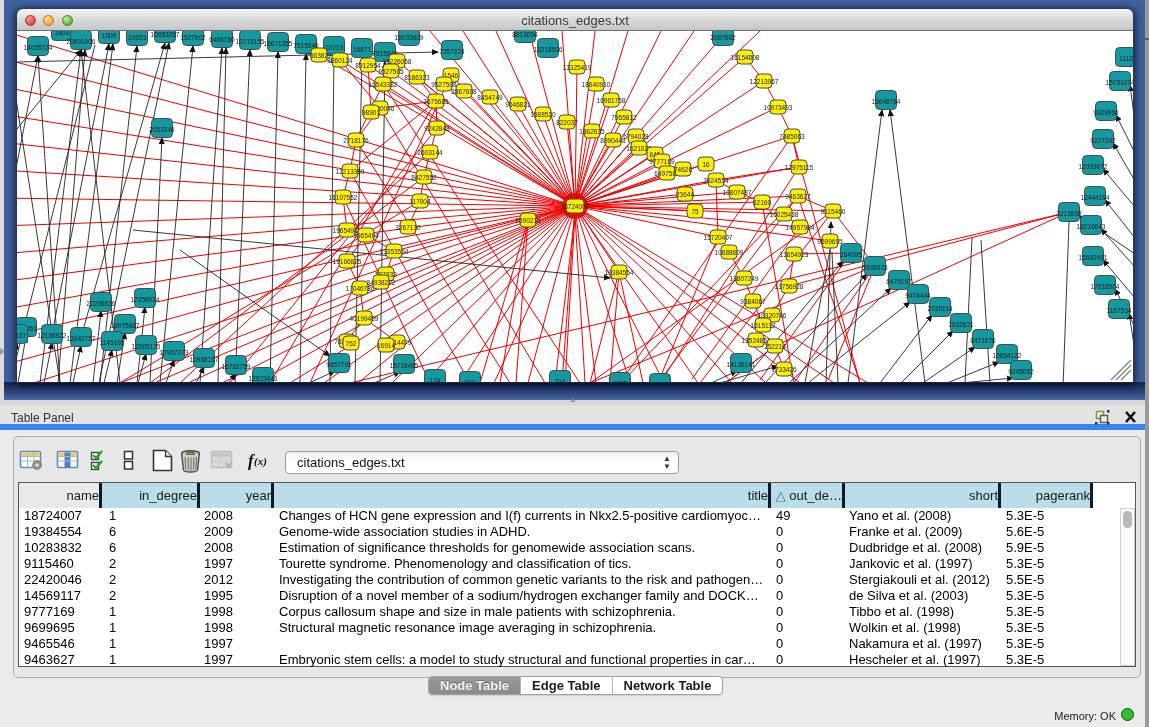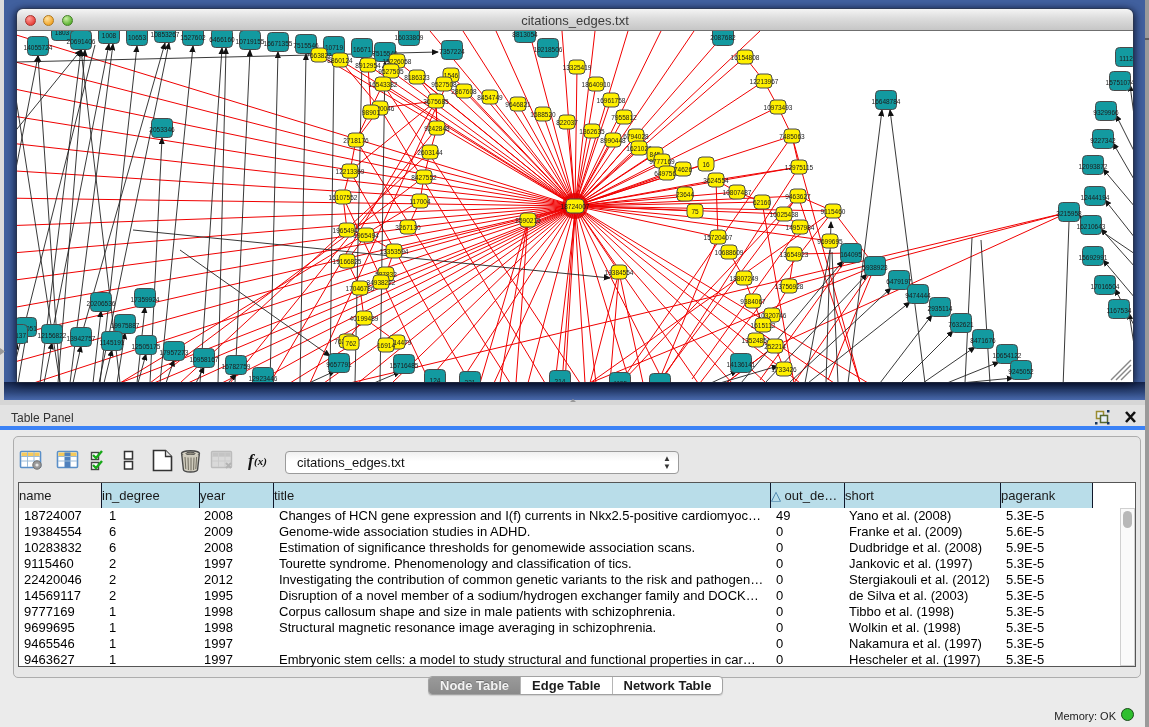--- a/index.html
+++ b/index.html
@@ -17,32 +17,32 @@
  border-bottom:1px solid #6f6f6f}
 #titlebar .tl{position:absolute;top:5.5px;width:11px;height:11px;border-radius:50%}
 #titlebar .t1{left:8px;background:radial-gradient(circle at 35% 30%,#ff9d99,#e8433c 72%);border:0.5px solid #a8342e}
 #titlebar .t2{left:26px;background:radial-gradient(circle at 35% 30%,#ffe2a0,#f2a72b 72%);border:0.5px solid #b2791c}
 #titlebar .t3{left:45px;background:radial-gradient(circle at 35% 30%,#c8efa0,#5db334 72%);border:0.5px solid #447f27}
 #titlebar .tt{position:absolute;left:0;width:100%;top:4px;text-align:center;font-size:13px;color:#3c3c3c}
 #divider{position:absolute;left:0;top:400px;width:1149px;height:5px;background:#d6d6d6}
 #divider .arr{position:absolute;left:570px;top:-1px;width:0;height:0;
  border-left:3.5px solid transparent;border-right:3.5px solid transparent;border-bottom:3px solid #999}
 #tphead{position:absolute;left:0;top:405px;width:1149px;height:25px;background:#e3e3e3;
- border-bottom:4px solid #3b82f6}
+ border-bottom:6px solid #3b82f6}
 #tphead .lbl{position:absolute;left:11px;top:6px;font-size:12px;color:#333}
 #panel{position:absolute;left:13px;top:436px;width:1128px;height:242px;background:#e7e7e7;
  border:1px solid #adadad;border-radius:5px}
 #toolbar{position:absolute;left:0;top:437px;width:1149px;height:45px}
 #dropdown{position:absolute;left:285px;top:451px;width:394px;height:23px;background:linear-gradient(180deg,#f0f0f0,#ffffff 45%,#ffffff);
  border:1px solid #9b9b9b;border-radius:4px;font-size:13px;color:#111;line-height:21px;padding-left:11px}
 #dropdown .step{position:absolute;right:7px;top:3px;font-size:8px;color:#333;line-height:8px;text-align:center;letter-spacing:0}
 #tablewrap{position:absolute;left:18px;top:482px;width:1118px;height:185px;background:#fff;
  border:1px solid #555}
-.hcell{position:absolute;top:0;height:25px;background:#bados;border-right:1px solid #0f172a;
- font-size:13px;color:#1a1a1a;text-align:left;line-height:25px}
+.hcell{position:absolute;top:0;height:25px;background:#bados;border-right:3px solid #0f172a;
+ font-size:13px;color:#1a1a1a;text-align:right;line-height:25px}
 .trow{position:absolute;left:0;width:1100px;height:16px;font-size:13px;color:#000;white-space:nowrap}
 .tc{position:absolute;top:0;height:16px;overflow:hidden}
 #vscroll{position:absolute;left:1120px;top:508px;width:15px;height:158px;background:#fafafa;
  border:1px solid #d0d0d0;border-radius:0}
 #vscroll .thumb{position:absolute;left:2px;top:2px;width:9px;height:17px;background:#b8b8b8;border-radius:5px}
 #tabs{position:absolute;left:428px;top:676px;height:19px;display:flex;border:1px solid #a2a2a2;
  border-radius:4px;overflow:hidden;background:#fff;box-shadow:0 1px 1px rgba(0,0,0,.12)}
 #tabs .tab{font-size:13px;font-weight:bold;color:#1c1c1c;padding:0 11px;line-height:18px}
 #tabs .sel{background:linear-gradient(180deg,#9a9a9a,#8a8a8a);color:#f2f2f2;text-shadow:0 -1px 0 rgba(0,0,0,.25)}
 #tabs .sep{width:1px;background:#b5b5b5}

